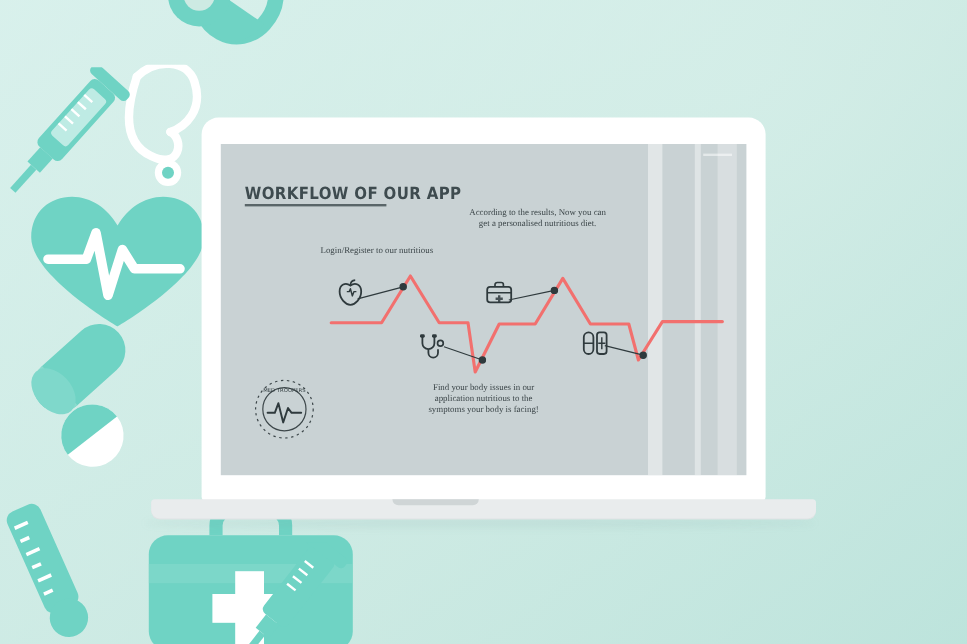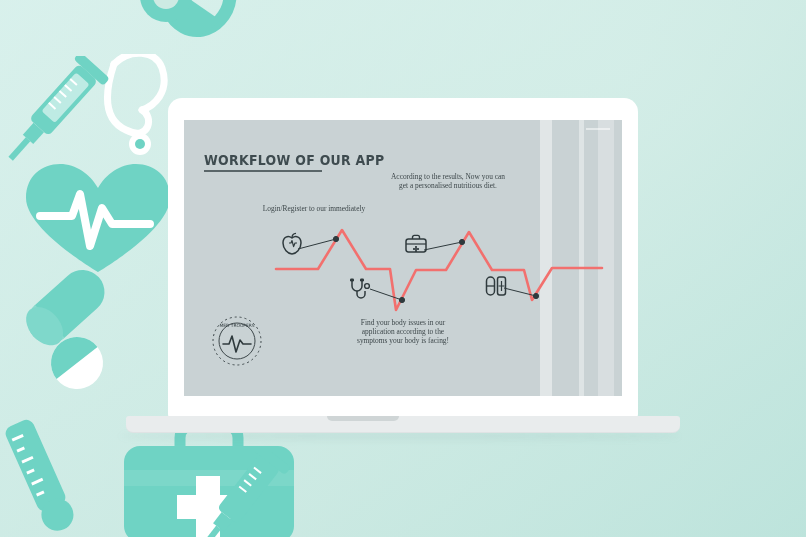--- a/index.html
+++ b/index.html
@@ -280,23 +280,23 @@
 
       <div class="icon-badge" style="left:300px; top:154px;">
         <svg width="24" height="24" viewBox="0 0 24 24">
           <rect x="2.5" y="3" width="8" height="18" rx="4" fill="none" stroke="#2f3a3d" stroke-width="1.5"></rect>
           <line x1="2.5" y1="12" x2="10.5" y2="12" stroke="#2f3a3d" stroke-width="1.3"></line>
           <rect x="13.5" y="3" width="8" height="18" rx="2.2" fill="none" stroke="#2f3a3d" stroke-width="1.5"></rect>
           <path d="M17.5 7 v10 M14.5 12 h6" stroke="#2f3a3d" stroke-width="1.2"></path>
         </svg>
       </div>
 
-      <div class="cap" style="left:76px; top:84px; width:108px;">Login/Register to our immediately</div>
-
-      <div class="cap" style="left:166px; top:198px; width:106px;">Find your body issues in our application according to the symptoms your body is facing!</div>
+      <div class="cap" style="left:76px; top:84px; width:108px;">Login/Register to our nutritious</div>
+
+      <div class="cap" style="left:166px; top:198px; width:106px;">Find your body issues in our application nutritious to the symptoms your body is facing!</div>
 
       <div class="cap" style="left:204px; top:52px; width:120px;">According to the results, Now you can get a personalised nutritious diet.</div>
 
 
       <div class="logo">
         <svg width="58" height="58" viewBox="0 0 58 58">
           <circle cx="29" cy="29" r="24" fill="none" stroke="#3d474a" stroke-width="1" stroke-dasharray="2 3"></circle>
           <circle cx="29" cy="29" r="18" fill="none" stroke="#3d474a" stroke-width="1"></circle>
           <path d="M15 32 h6 l3 -8 l4 16 l4 -12 l3 4 h8" fill="none" stroke="#2f3a3d" stroke-width="1.6" stroke-linejoin="round" stroke-linecap="round"></path>
           <text x="29" y="15" font-family="DejaVu Sans, sans-serif" font-size="4.4" fill="#2f3a3d" text-anchor="middle">MED TROOPERS</text>

